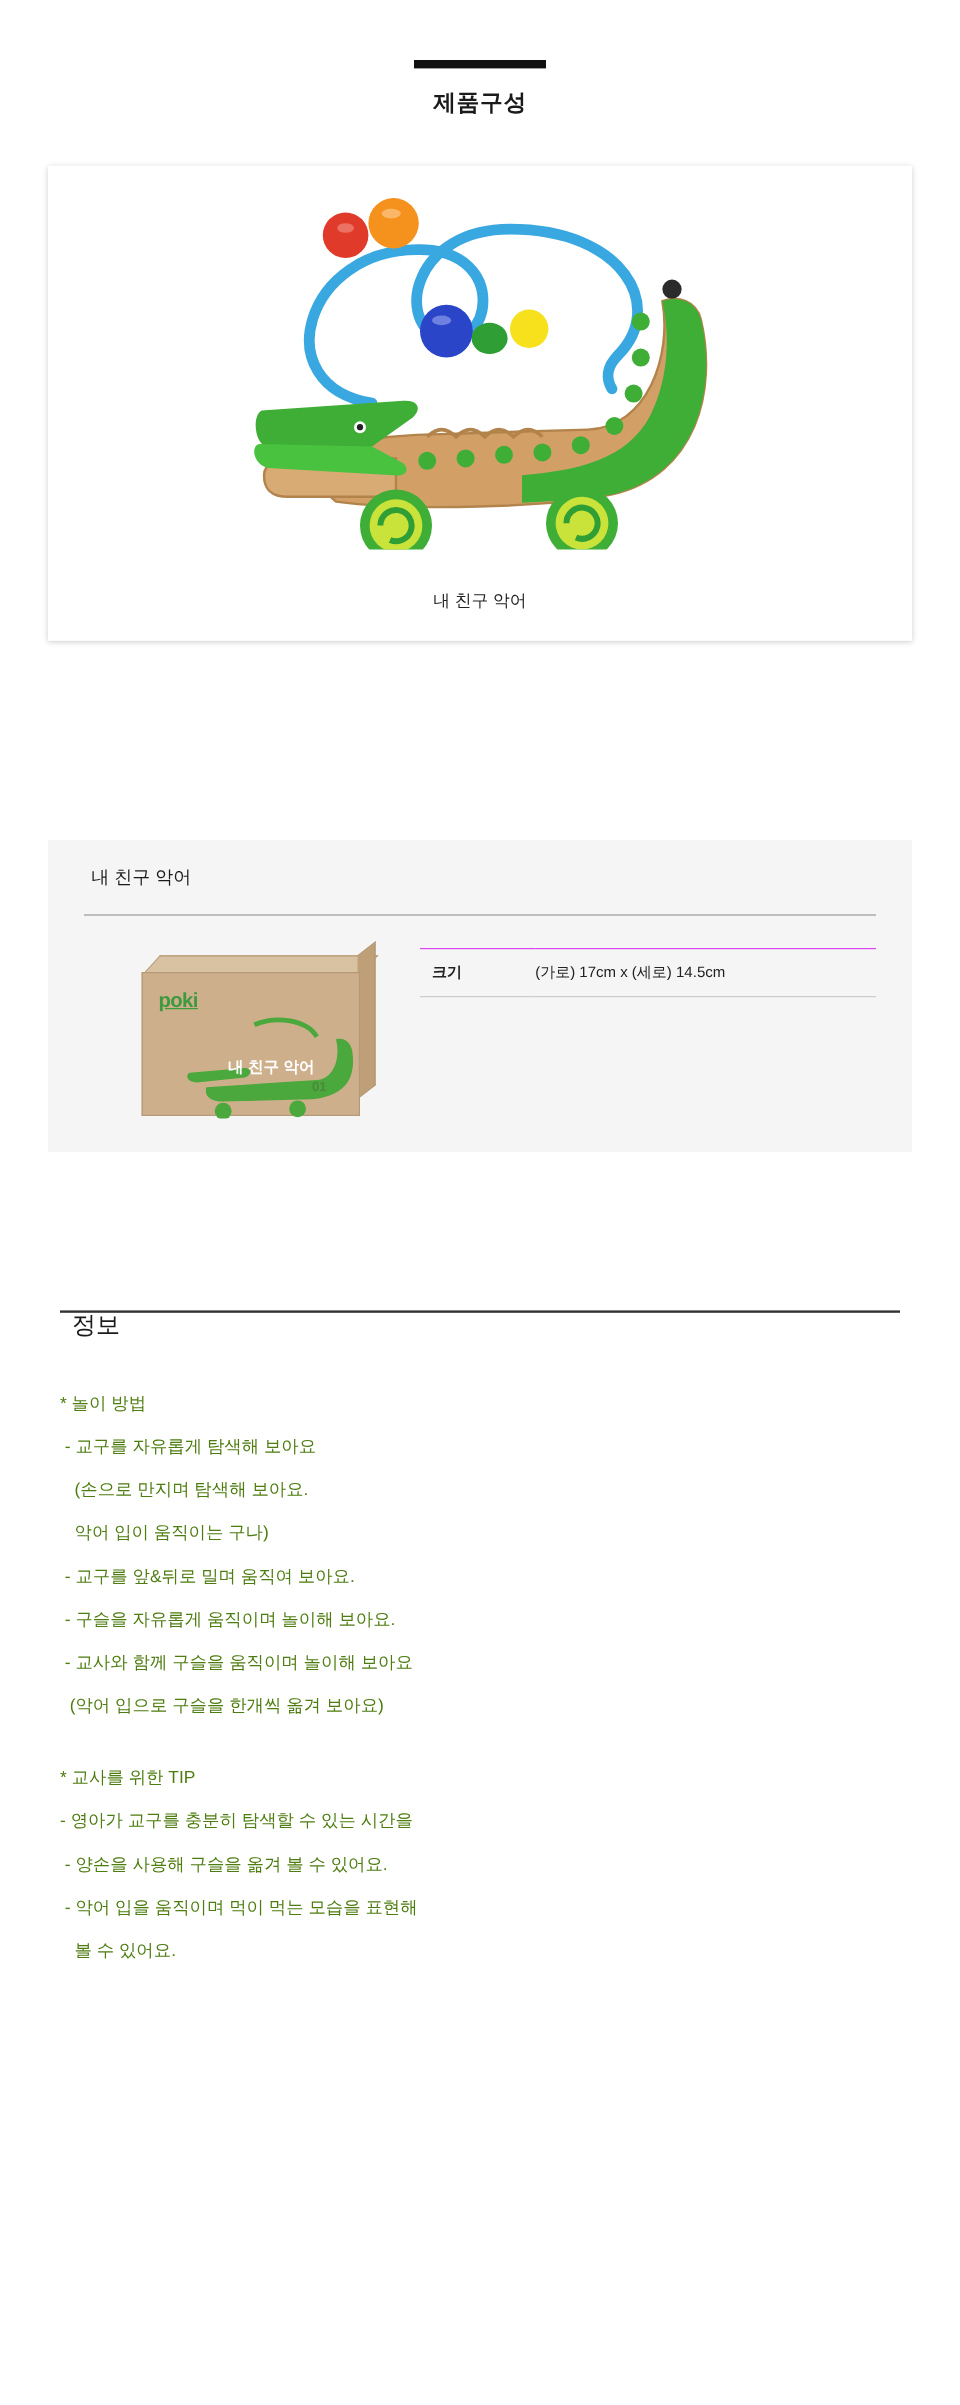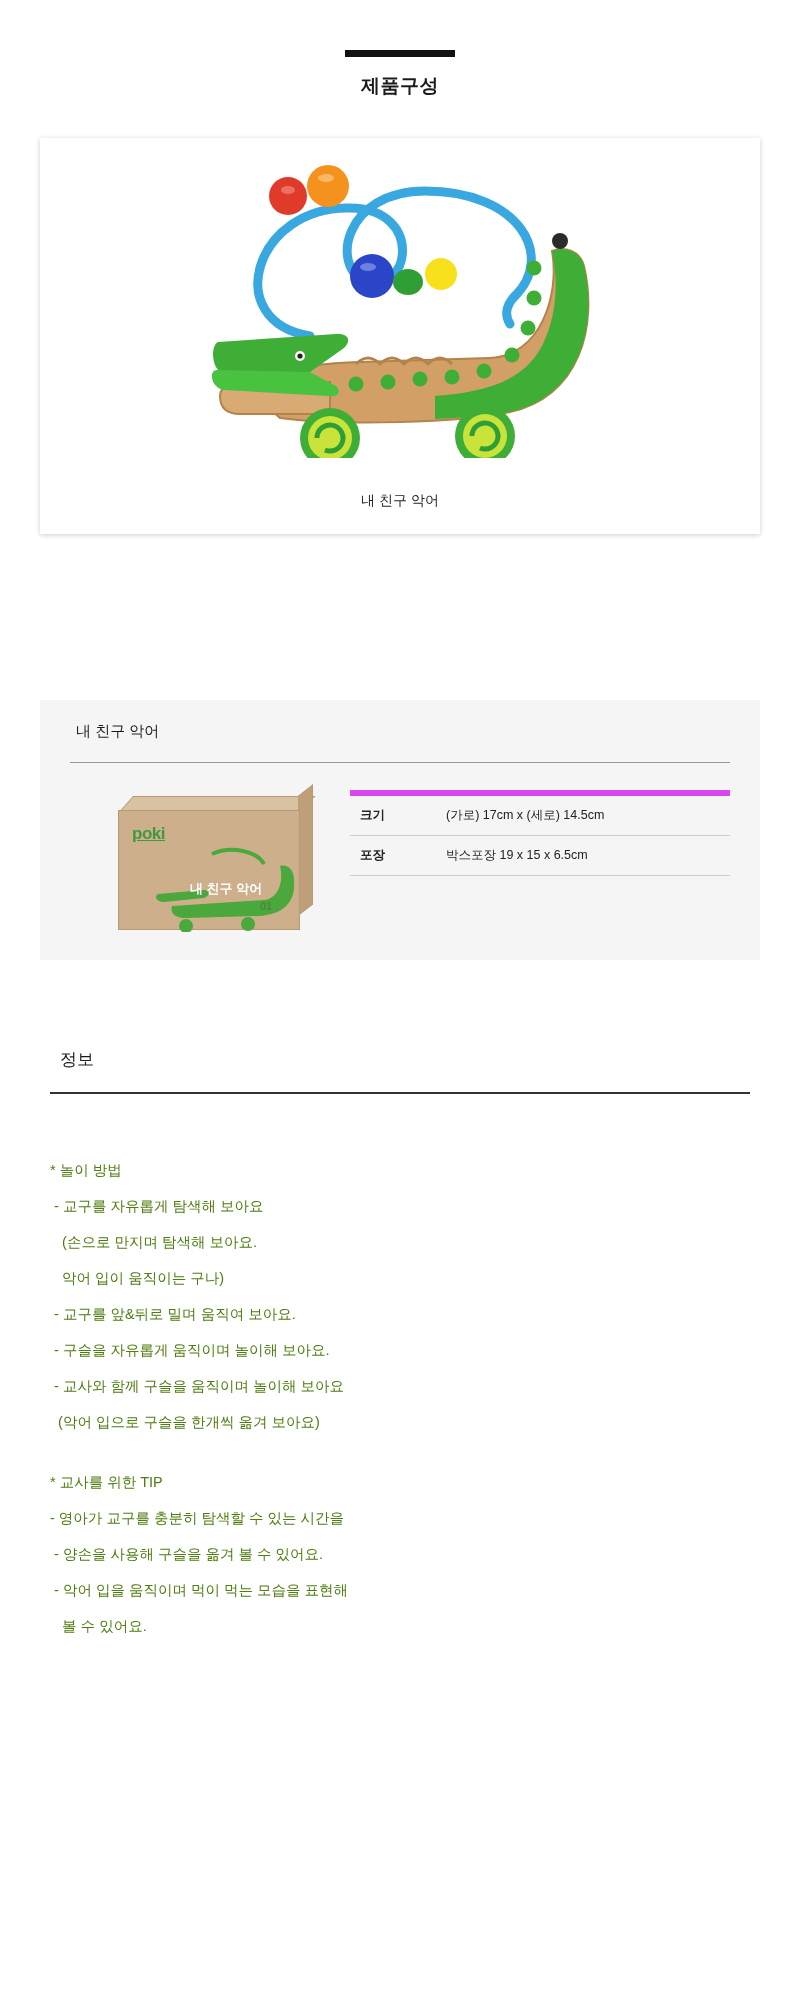--- a/index.html
+++ b/index.html
@@ -113,33 +113,33 @@
     width: 380px;
     border-collapse: collapse;
     font-size: 12.5px;
     color: #222222;
   }
   .spec-table td {
     padding: 11px 0 11px 0;
     border-bottom: 1px solid #cccccc;
     vertical-align: middle;
   }
-  .spec-table tr:first-child td { border-top: 6px solid #d946ef; }
+  .spec-table tr:first-child td { border-top: 1px solid #d946ef; }
   .spec-table td.k {
     width: 86px;
     font-weight: bold;
     padding-left: 10px;
   }
 
   
   .info-head {
     position: absolute;
     left: 60px;
-    top: 1048px;
-    font-size: 17px;
+    top: 1091px;
+    font-size: 20px;
     color: #1a1a1a;
   }
   .info-rule {
     position: absolute;
     left: 50px;
     top: 1092px;
     width: 700px;
     height: 2px;
     background: #333333;
   }
@@ -304,24 +304,20 @@
       </svg>
       <div class="box-label">내 친구 악어</div>
       <div class="box-num">01</div>
     </div>
 
     <table class="spec-table">
       <tbody>
           <tr>
         <td class="k">크기</td>
         <td>(가로) 17cm   x (세로) 14.5cm</td>
-      </tr>
-      <tr>
-        <td class="k">포장</td>
-        <td>박스포장 19 x 15 x 6.5cm</td>
       </tr>
     </tbody>
       </table>
   </div>
 
   <div class="info-head">정보</div>
   <div class="info-rule"></div>
   <div class="info-body">
     <div class="ln">* 놀이 방법</div>
     <div class="ln"> - 교구를 자유롭게 탐색해 보아요</div>

